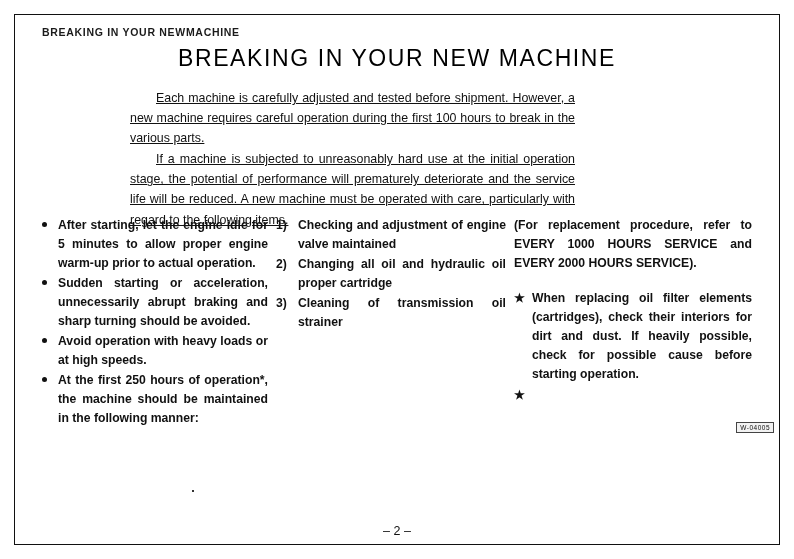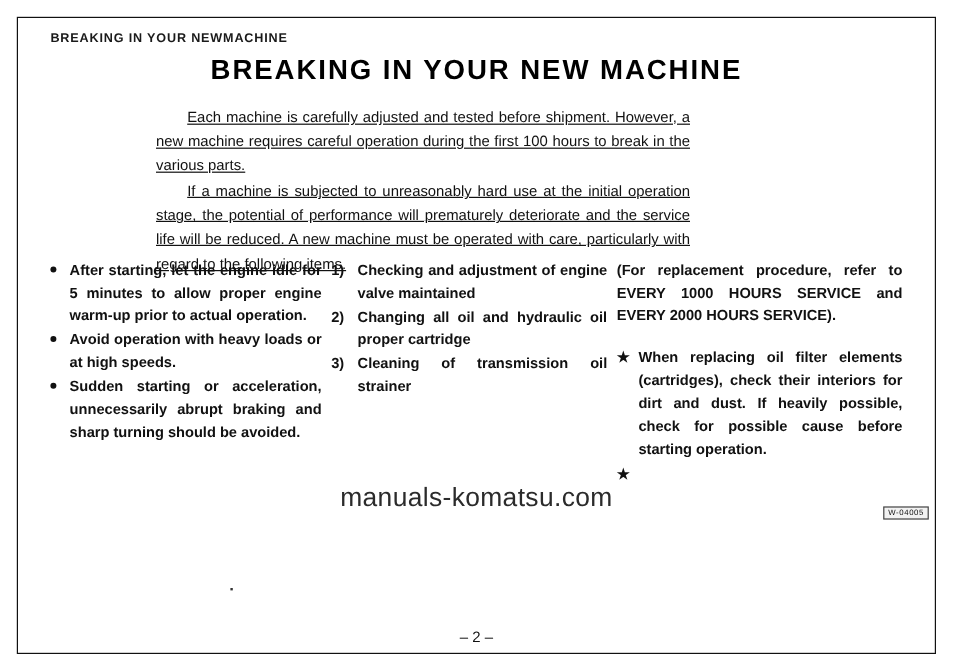--- a/index.html
+++ b/index.html
@@ -41,21 +41,21 @@
     color: #1a1a1a;
     white-space: nowrap;
   }
   .page-title {
     position: absolute;
     left: 0;
     top: 45px;
     width: 794px;
     text-align: center;
     font-size: 23px;
-    font-weight: bold;
+    font-weight: normal;
     letter-spacing: 1.6px;
     color: #000;
   }
   .intro {
     position: absolute;
     left: 130px;
     top: 88px;
     width: 445px;
     font-size: 12.4px;
     line-height: 1.62;
@@ -210,25 +210,29 @@
   <div class="columns">
 
     <div class="col-left">
       <ul class="bullets">
         <li>
           <span class="dot"></span>
           <span>After starting, let the engine idle for 5 minutes to allow proper engine warm-up prior to actual operation.</span>
         </li>
         <li>
           <span class="dot"></span>
+          <span>Sudden starting or acceleration, unnecessarily abrupt braking and sharp turning should be avoided.</span>
+        </li>
+        <li>
+          <span class="dot"></span>
           <span>Avoid operation with heavy loads or at high speeds.</span>
         </li>
         <li>
           <span class="dot"></span>
-          <span>Sudden starting or acceleration, unnecessarily abrupt braking and sharp turning should be avoided.</span>
+          <span>At the first 250 hours of operation*, the machine should be maintained in the following manner:</span>
         </li>
       </ul>
     </div>
 
     <div class="col-mid">
       <ol class="numlist">
         <li>
           <span class="num">1)</span>
           <span>Checking  and  adjustment  of engine valve maintained</span>
         </li>
@@ -249,21 +253,20 @@
         <span class="star">★</span>
         <span>When replacing oil filter elements (cartridges), check their interiors for dirt and dust. If heavily possible, check for possible cause before starting operation.</span>
       </div>
       <div class="star-item">
         <span class="star">★</span>
       </div>
     </div>
 
   </div>
 
-  <div class="watermark">manuals-komatsu.com</div>
 
   <div class="stray-dot"></div>
 
   <div class="page-number">– 2 –</div>
 
   <div class="doc-code">W-04005</div>
 
 </div>
 
 </body></html>

